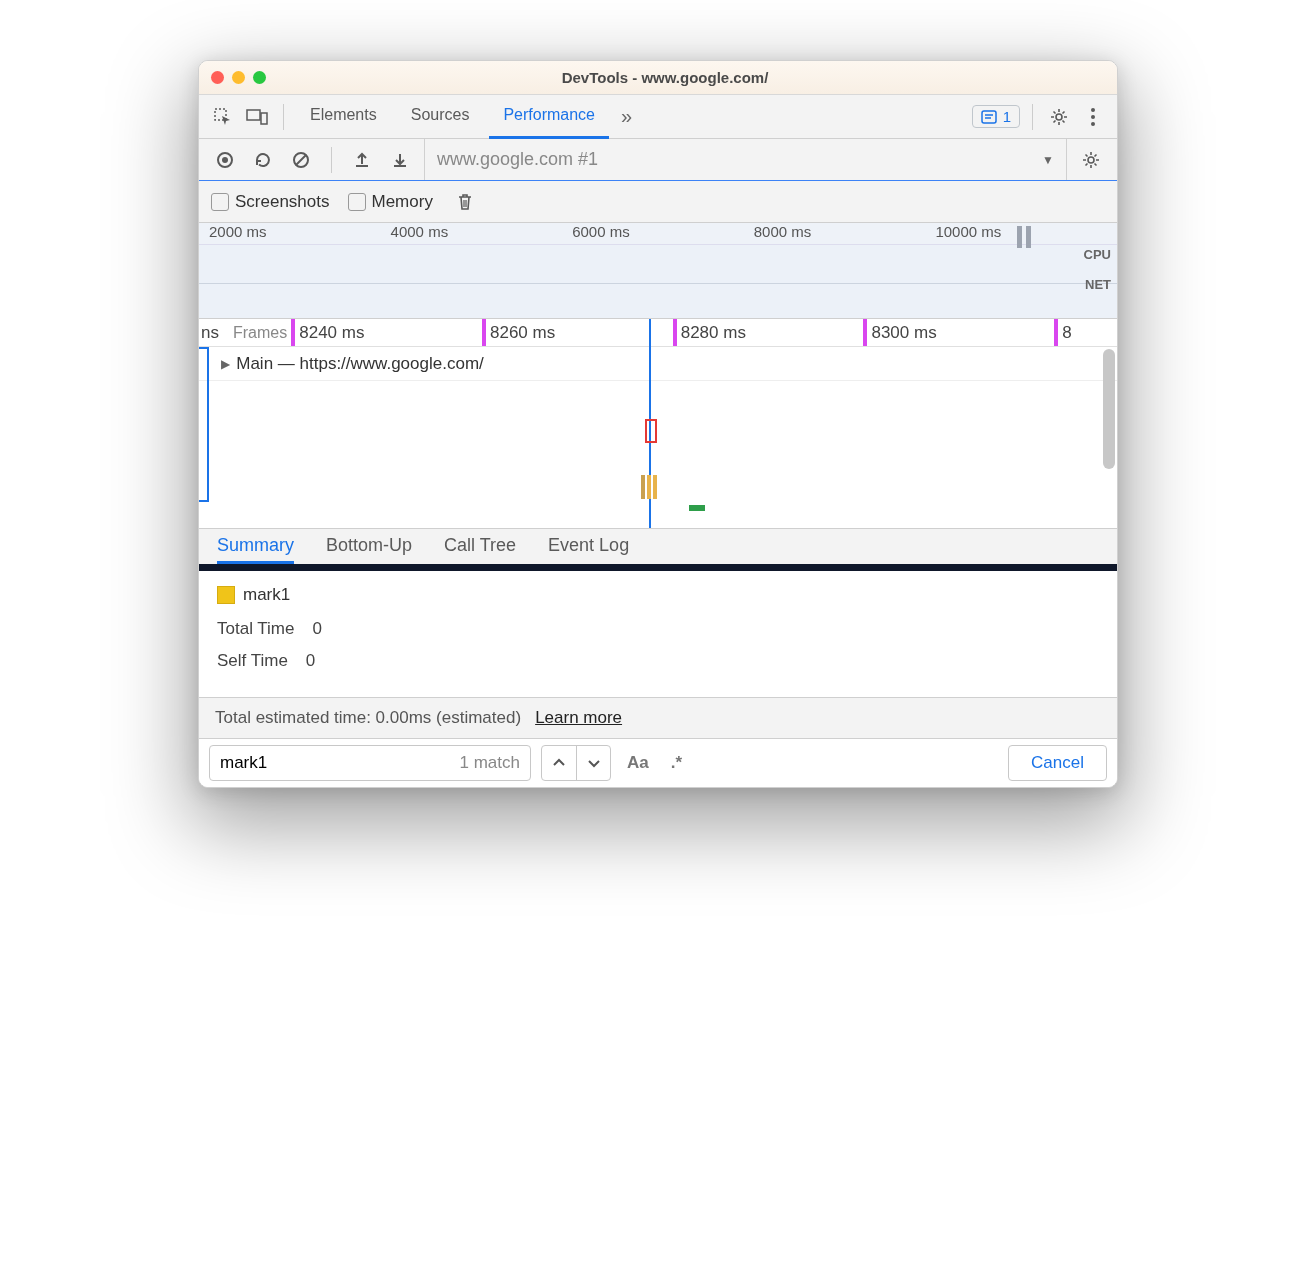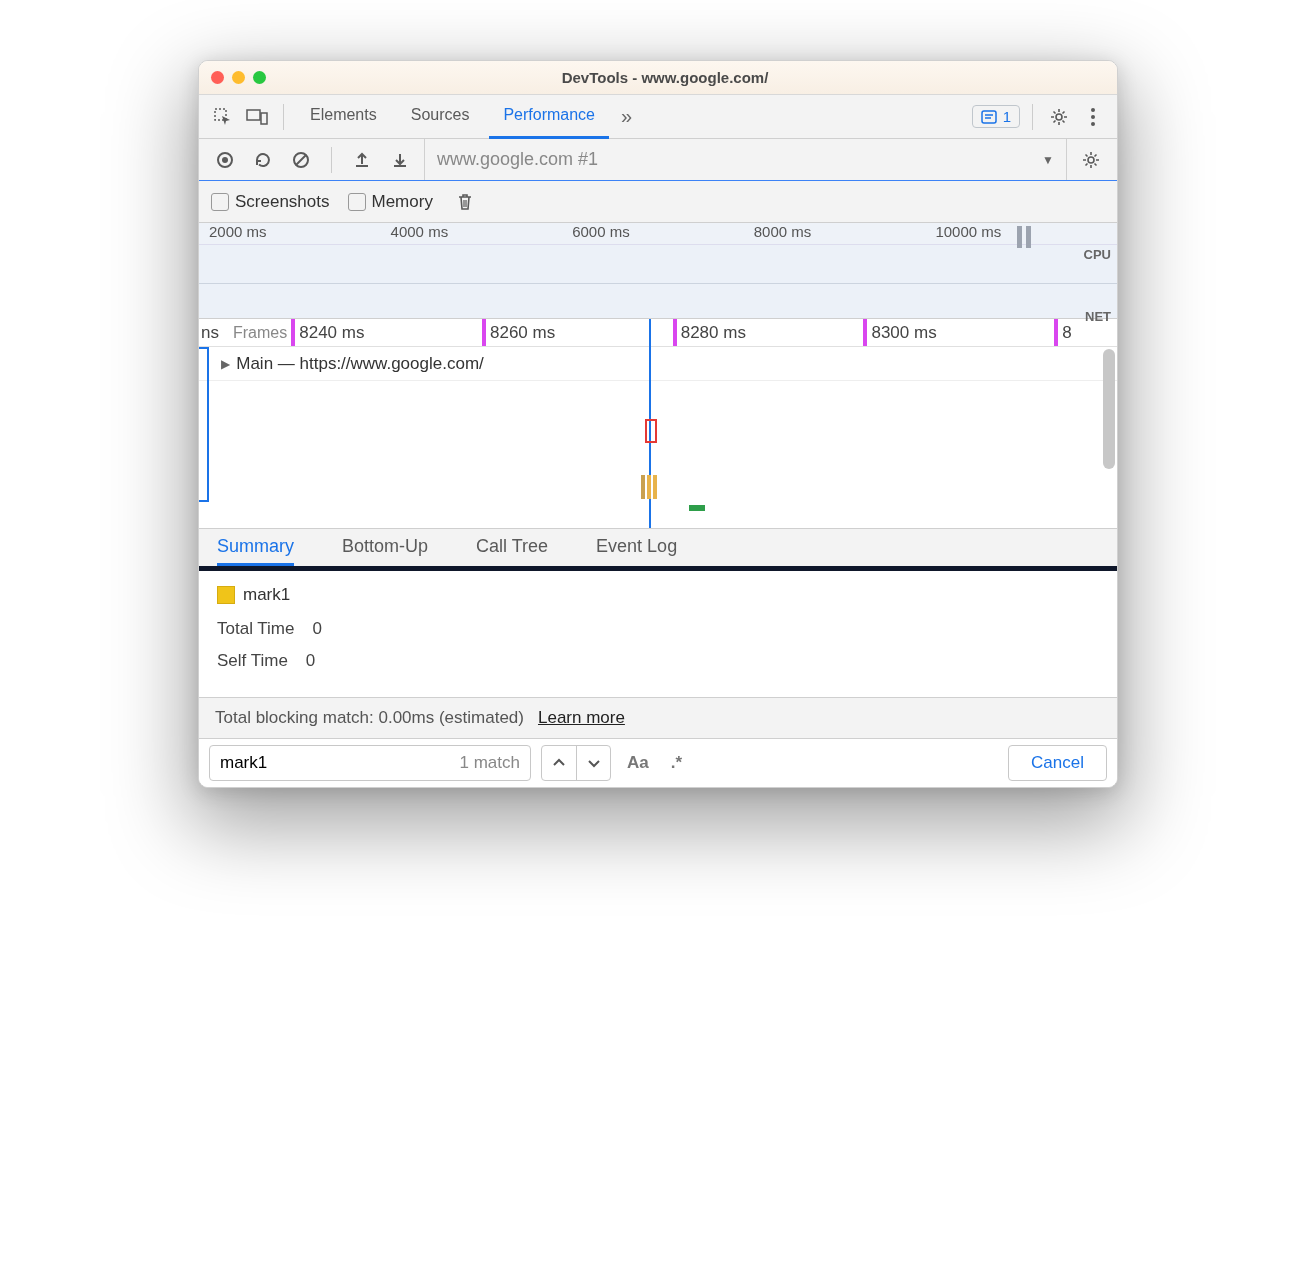--- a/index.html
+++ b/index.html
@@ -117,21 +117,21 @@
   .overview .ticks {
     height: 22px; background: #eef2f8;
     display: flex; font-size: 15px; color: #555;
     border-bottom: 1px solid #dde; padding-left: 10px;
   }
   .overview .ticks span { flex: 1; }
   .overview .label-right {
     position: absolute; right: 6px; font-size: 13px; font-weight: 700; color: #666;
   }
   .overview .cpu-label { top: 24px; }
-  .overview .net-label { top: 86px; }
+  .overview .net-label { top: 54px; }
   .overview .divider { position:absolute; left:0; right:0; top:60px; height:1px; background:#ccd4df;}
   .overview .play {
     position:absolute; right: 78px; top: 2px; width: 30px; height: 24px;
     display:flex; align-items:center; justify-content:center;
   }
   .overview .play .bar { width:5px; height:22px; background:#9ca3af; margin:0 2px; display:inline-block;}
   
   .flame {
     height: 210px; position: relative; overflow:hidden;
     border-bottom: 1px solid #cfcfcf;
@@ -163,22 +163,22 @@
     display:flex; gap:8px; align-items:center;
   }
   .flame .tooltip .tval { color: #1b8f3a; font-weight:600;}
   .flame-left-blue { position:absolute; left:0; top:28px; width:10px; height:155px; border:2px solid #1a73e8; border-left:none;}
   .flame .green-dot{position:absolute; left:490px; top:186px; width:16px; height:6px; background:#2e9e4a;}
   .flame .scrollbar {
     position:absolute; right:2px; top:30px; width:12px; height:120px; background:#c7c7c7; border-radius:6px;
   }
   
   .btabs {
-    height: 42px; background: #f3f3f3; border-bottom: 5px solid #0f172a;
-    display:flex; align-items:center; gap: 48px; padding: 0 18px;
+    height: 42px; background: #f3f3f3; border-bottom: 7px solid #0f172a;
+    display:flex; align-items:center; gap: 32px; padding: 0 18px;
     font-size: 18px; color: #5a5a5a;
   }
   .btabs .bt { height:100%; display:flex; align-items:center; border-bottom:3px solid transparent; cursor:pointer;}
   .btabs .bt.active { color:#1a73e8; border-bottom-color:#1a73e8;}
   
   .summary { padding: 14px 18px; font-size: 17px; color:#333; background:#fff; }
   .summary .mrow { display:flex; align-items:center; gap:8px; margin-bottom:14px;}
   .summary .swatch { width:18px; height:18px; background:#f0c419; border:1px solid #d6ac10;}
   .summary .trow { display:flex; gap:18px; margin-bottom:12px; color:#444;}
   
@@ -380,21 +380,21 @@
       <span>Total Time</span>
       <span>0</span>
     </div>
     <div class="trow">
       <span>Self Time</span>
       <span>0</span>
     </div>
   </div>
 
   <div class="blockbar">
-    <span>Total blocking match: 0.00ms (estimated)</span>
+    <span>Total estimated time: 0.00ms (estimated)</span>
     <span class="lm">Learn more</span>
   </div>
 
   <div class="findbar">
     <div class="find-input">
       <input type="text" value="mark1" style="">
       <span class="match">1 match</span>
     </div>
     <div class="nav-btns">
       <div class="nb">

